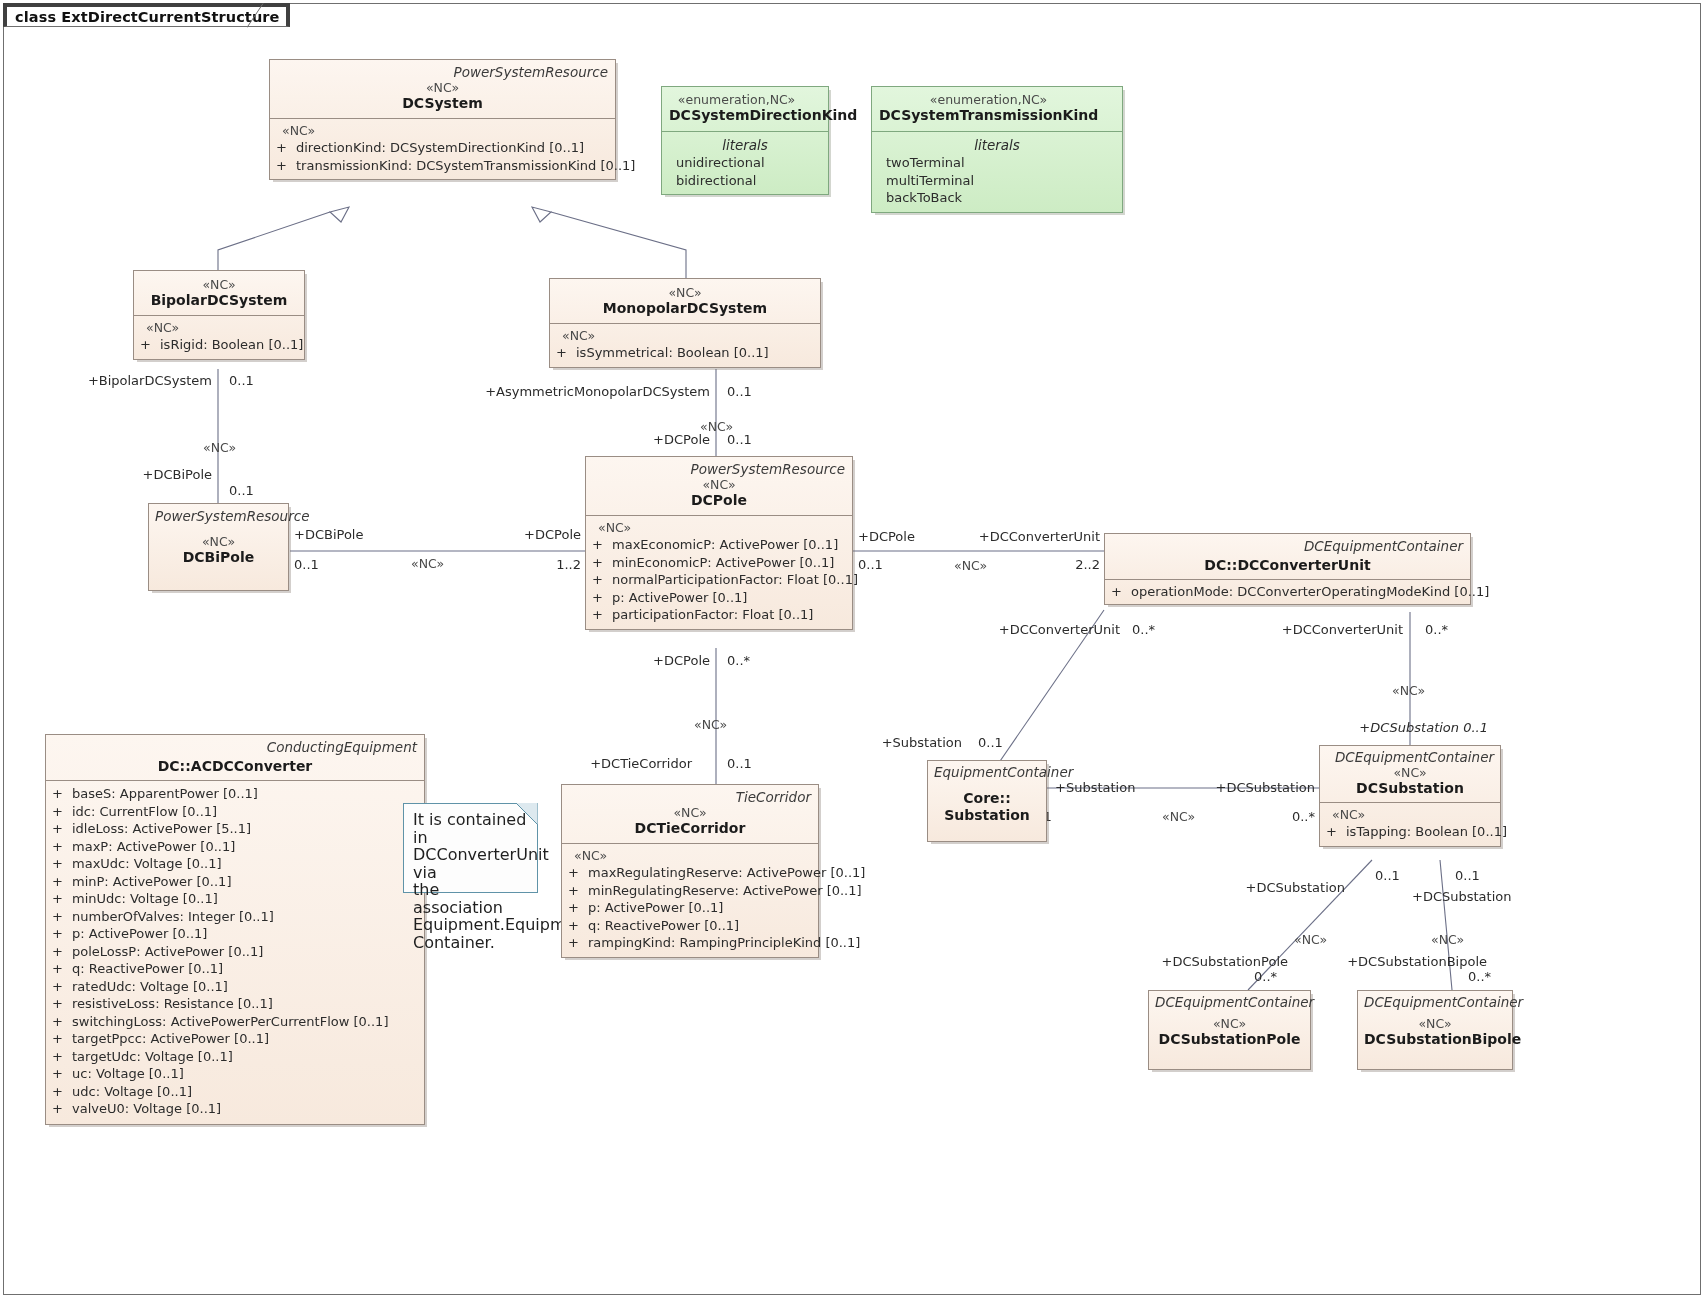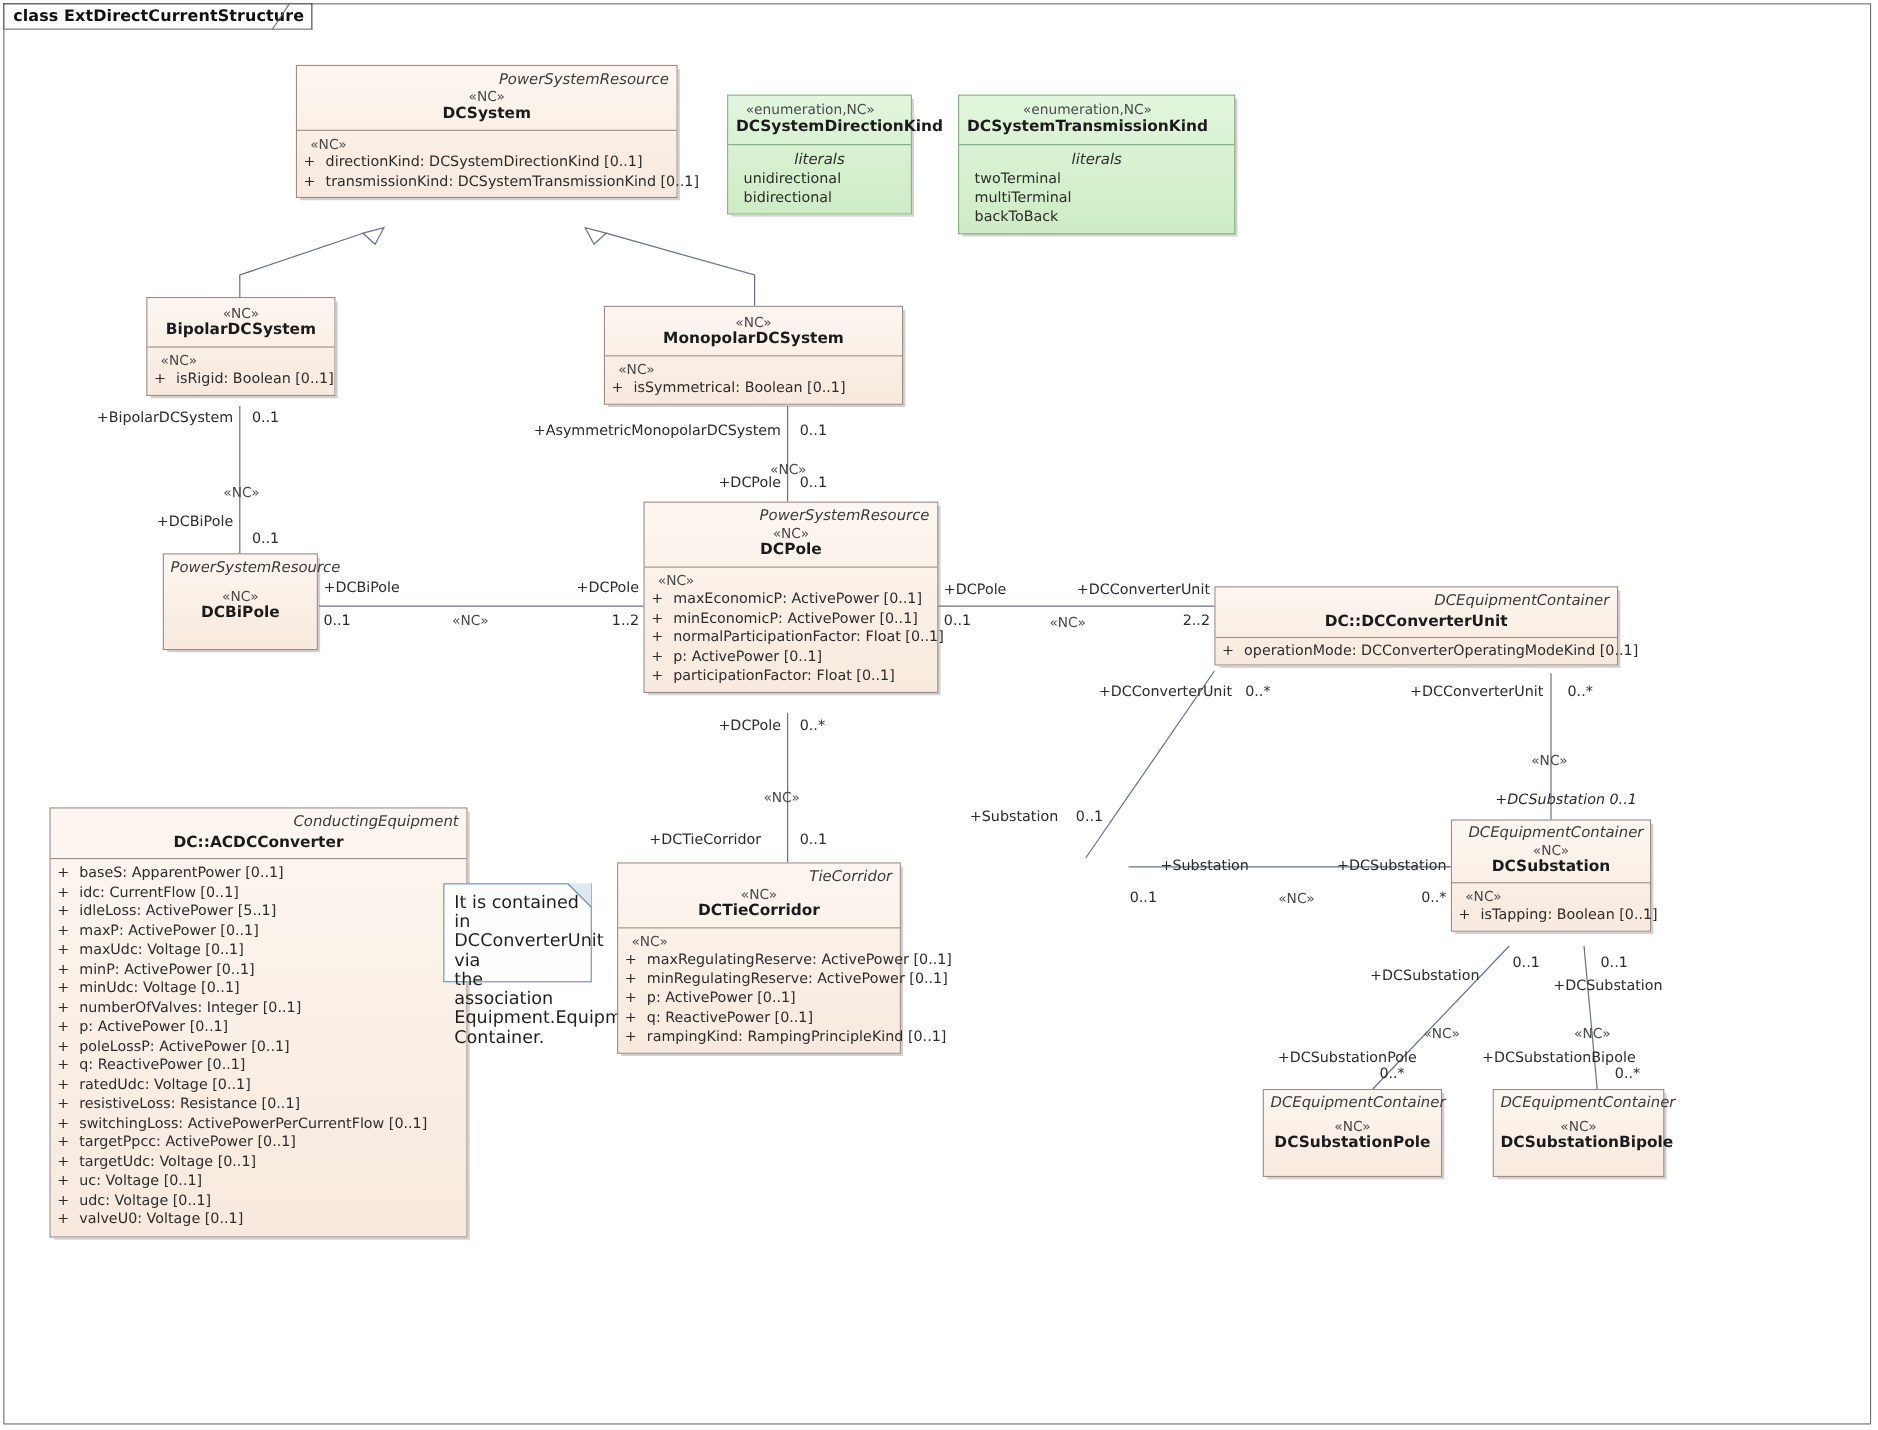--- a/index.html
+++ b/index.html
@@ -1,21 +1,21 @@
 <!DOCTYPE html>
 <html><head>
 <meta charset="utf-8">
 <style>
   html,body{margin:0;padding:0;background:#ffffff;}
   body{font-family:"DejaVu Sans","Liberation Sans",sans-serif;}
   #canvas{position:relative;width:1707px;height:1300px;background:#fff;overflow:hidden;}
 
   
   .frame{position:absolute;left:3px;top:3px;width:1698px;height:1292px;border:1px solid #6f6f6f;box-sizing:border-box;}
-  .frame-tab{position:absolute;left:3px;top:3px;height:24px;border:1px solid #404040;border-bottom:1px solid #6f6f6f;
+  .frame-tab{position:absolute;left:3px;top:3px;height:24px;border:4px solid #404040;border-bottom:1px solid #6f6f6f;
     background:#fff;box-sizing:border-box;display:flex;align-items:center;padding:0 6px 0 8px;}
   .frame-tab-text{font-size:14.5px;font-weight:bold;color:#111;white-space:nowrap;letter-spacing:.1px;}
   .frame-tab-slant{position:absolute;top:3px;left:247px;width:26px;height:25px;overflow:hidden;}
   .frame-tab-slant svg{display:block;}
 
   
   .cls{position:absolute;box-sizing:border-box;border:1px solid #9a8d84;
        background:linear-gradient(to bottom,#fdf6f0 0%,#f7e9dd 100%);
        box-shadow:3px 3px 0 -1px rgba(120,110,100,.33);}
   .cls.enum{border:1px solid #7fa87f;background:linear-gradient(to bottom,#e2f6dd 0%,#cdecc4 100%);
@@ -405,20 +405,27 @@
           <span class="vis">+</span>
           <span class="sig">q: ReactivePower [0..1]</span>
         </div>
       <div class="attr">
           <span class="vis">+</span>
           <span class="sig">rampingKind: RampingPrincipleKind [0..1]</span>
         </div>
     </div>
   </div>
 
+  <div class="cls" style="left:927px;top:760px;width:120px;height:82px;">
+    <div class="cls-head" style="padding:3px 6px 0 6px;">
+      <div class="parent" style="text-align:left;">EquipmentContainer</div>
+      <div class="cname" style="margin-top:10px;">Core::</div>
+      <div class="cname">Substation</div>
+    </div>
+  </div>
 
   <div class="cls" style="left:1319px;top:745px;width:182px;">
     <div class="cls-head" style="padding:3px 6px 5px 6px;">
       <div class="parent">DCEquipmentContainer</div>
       <div class="stereo">«NC»</div>
       <div class="cname">DCSubstation</div>
     </div>
     <div class="cls-sep cls-body">
       <div class="body-stereo">«NC»</div>
       <div class="attr">

